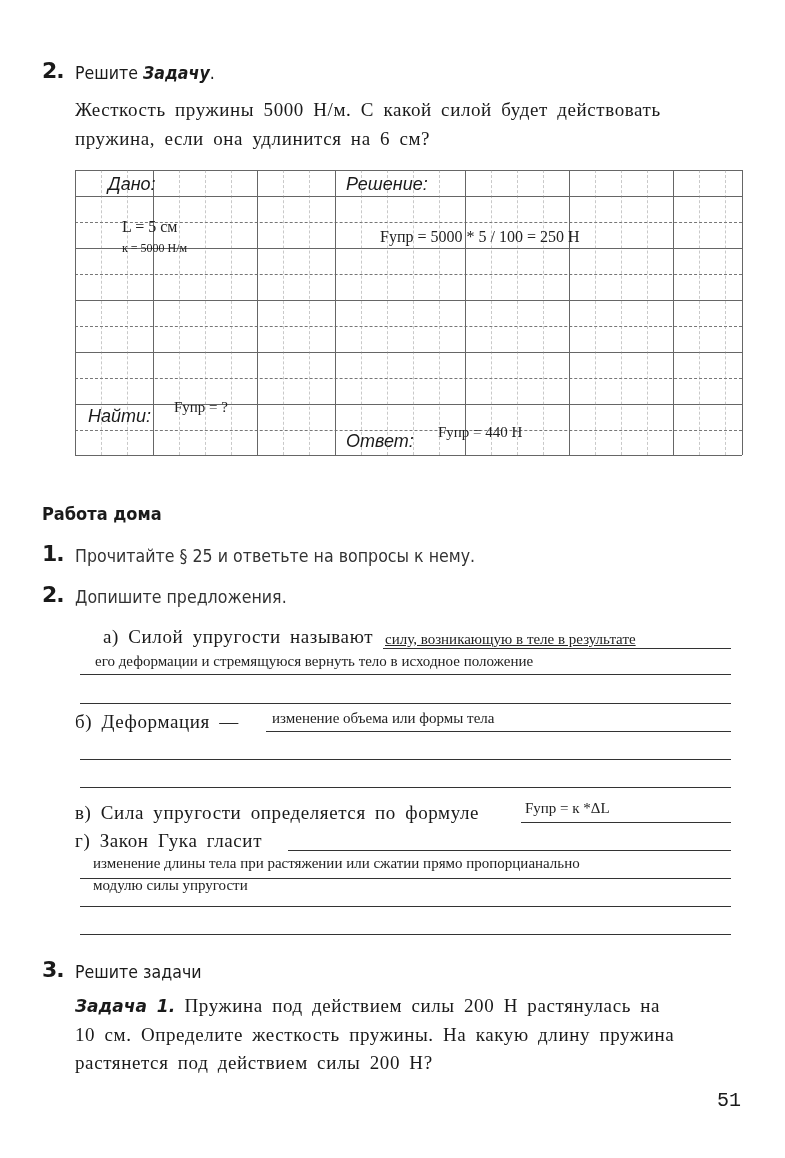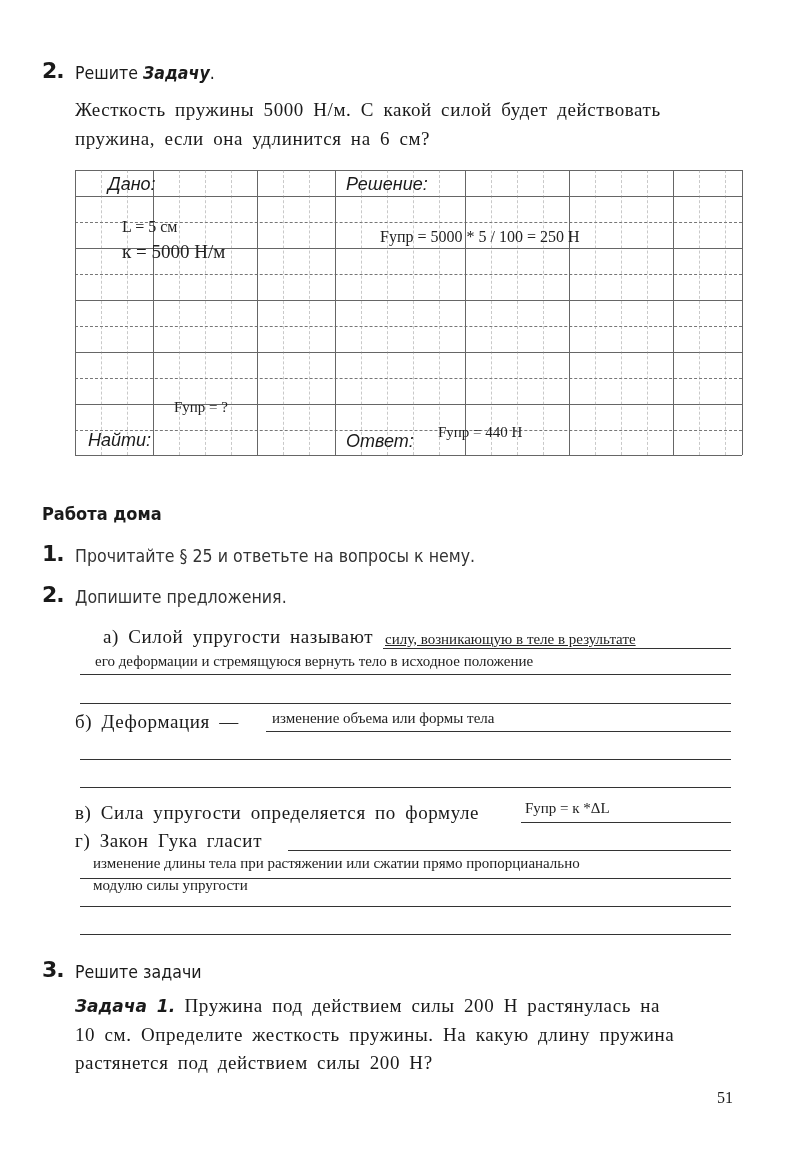--- a/index.html
+++ b/index.html
@@ -10,21 +10,21 @@
     .heading { font-family: "DejaVu Sans", sans-serif; font-size: 16px; transform: scaleX(0.88); transform-origin: left; }
     .body-text { font-family: "Liberation Serif", serif; font-size: 19px; letter-spacing: 0.6px; word-spacing: 4px; }
     .hand { font-family: "Liberation Serif", serif; font-size: 15px; color: #222; }
     .label-it { font-family: "Liberation Sans", sans-serif; font-style: italic; font-size: 18px; }
     .grid { position: absolute; left: 75px; top: 170px; width: 667px; height: 285px; }
     .hline { position: absolute; height: 0; border-top: 1px dashed #777; }
     .hline.solid { border-top: 1px solid #666; }
     .vline { position: absolute; width: 0; border-left: 1px dashed #888; }
     .vline.solid { border-left: 1px solid #666; }
     .uline { position: absolute; height: 0; border-top: 1.5px solid #333; }
-    .page-number { font-family: Liberation Serif, serif; font-size: 16px; }
+    .page-number { font-family: Liberation Mono, monospace; font-size: 20px; }
   </style>
 </head>
 <body>
 
 <div class="abs" style="left:42px; top:58px;">
   <span class="num">2.</span>
 </div>
 <div class="abs heading" style="left:75px; top:62px; font-size:18px;">
   <span>Решите</span>
   <span style="font-weight:bold; font-style:italic;">Задачу</span><span>.</span>
@@ -72,25 +72,25 @@
     <div class="vline solid" style="left: 598px; top: 0px; height: 285px;"></div>
     <div class="vline" style="left: 624px; top: 0px; height: 285px; opacity: 0.45;"></div>
     <div class="vline" style="left: 650px; top: 0px; height: 285px; opacity: 0.45;"></div>
     <div class="vline solid" style="left: 667px; top: 0px; height: 285px;"></div>
   </div>
 
 <div class="abs label-it" style="left:88px; top:174px;margin-left:20px;">Дано:</div>
 <div class="abs label-it" style="left:346px; top:174px;">Решение:</div>
 
 <div class="abs hand" style="left:122px; top:218px; font-size:16px;">L = 5 см</div>
-<div class="abs hand" style="left:122px; top:241px; font-size:19px;">к = 5000 Н/м</div>
+<div class="abs hand" style="left:122px; top:241px; font-size:12px;">к = 5000 Н/м</div>
 
 <div class="abs hand" style="left:380px; top:228px; font-size:16px;">Fупр = 5000 * 5 / 100 = 250 Н</div>
 
-<div class="abs label-it" style="left:88px; top:430px;font-style:italic;">Найти:</div>
+<div class="abs label-it" style="left:88px; top:406px;font-style:italic;">Найти:</div>
 <div class="abs hand" style="left:174px; top:399px;">Fупр = ?</div>
 
 <div class="abs label-it" style="left:346px; top:431px;">Ответ:</div>
 <div class="abs hand" style="left:438px; top:424px;">Fупр =  440 Н</div>
 
 <div class="abs sans" style="left:42px; top:503px; font-size:18px; font-weight:bold; transform:scaleX(0.9); transform-origin:left;">Работа дома</div>
 
 <div class="abs num" style="left:42px; top:541px;">1.</div>
 <div class="abs heading" style="left:75px; top:545px; font-size:18px; color:#333;">Прочитайте § 25 и ответьте на вопросы к нему.</div>
 

